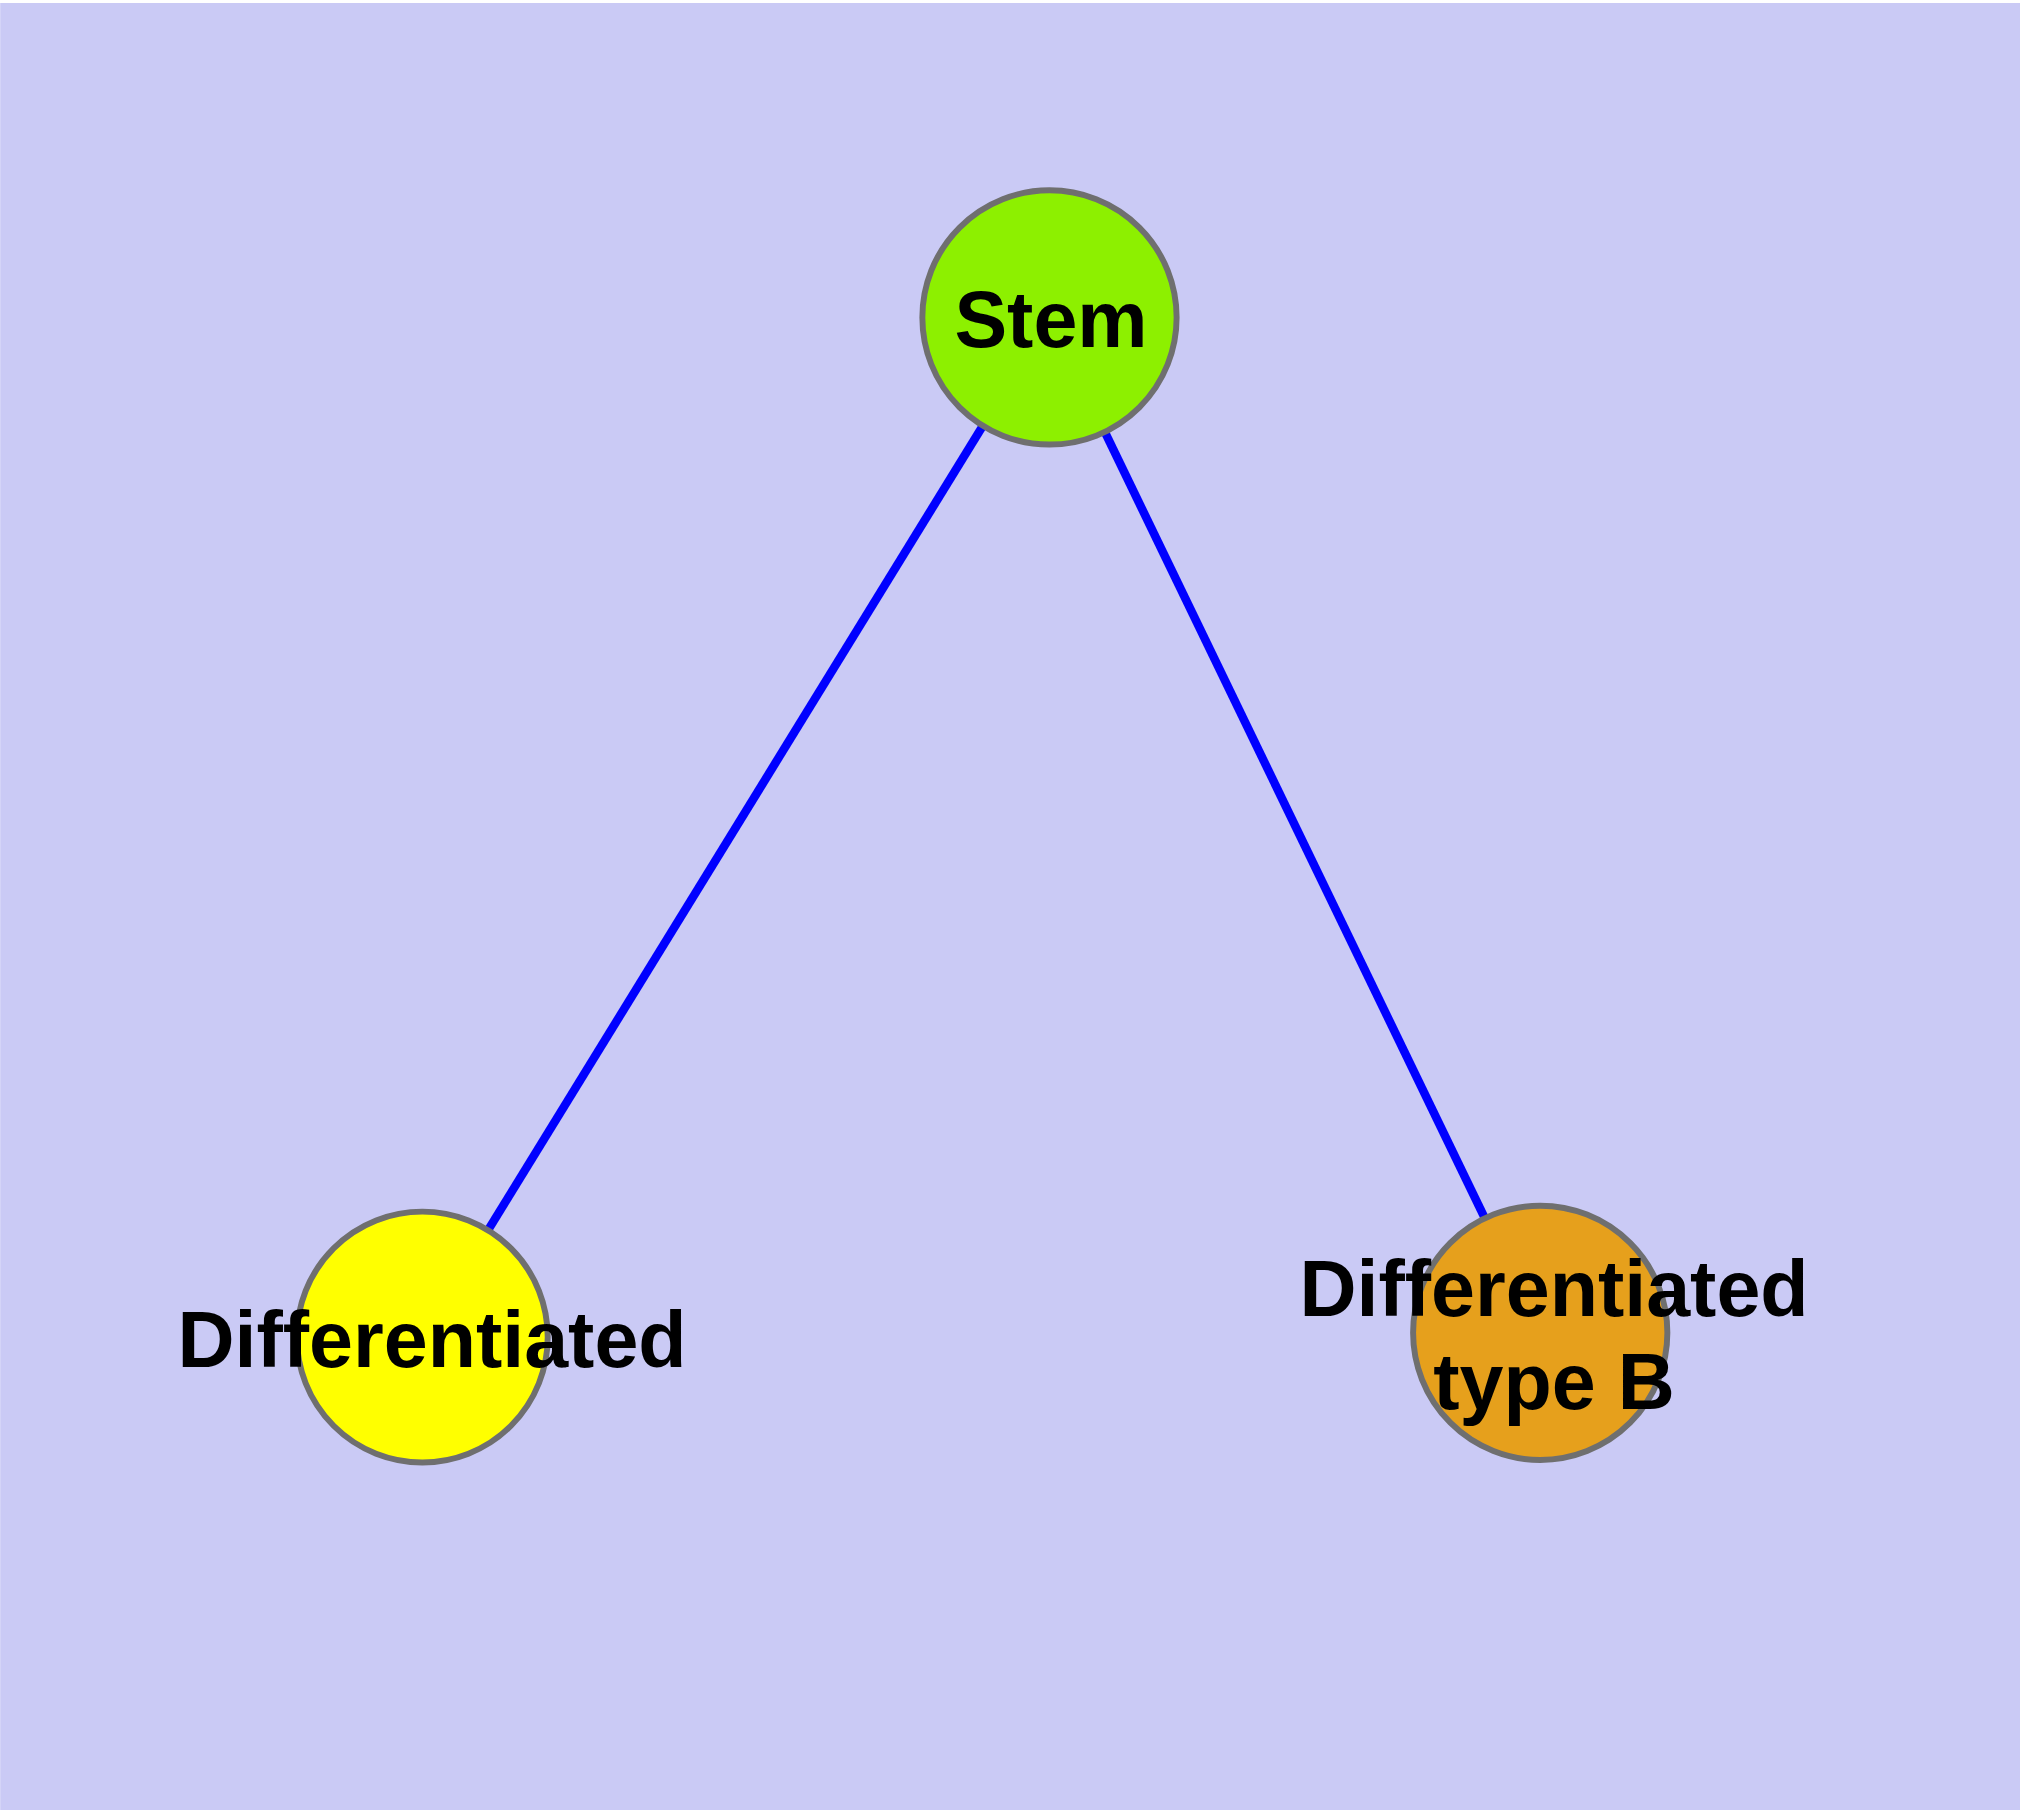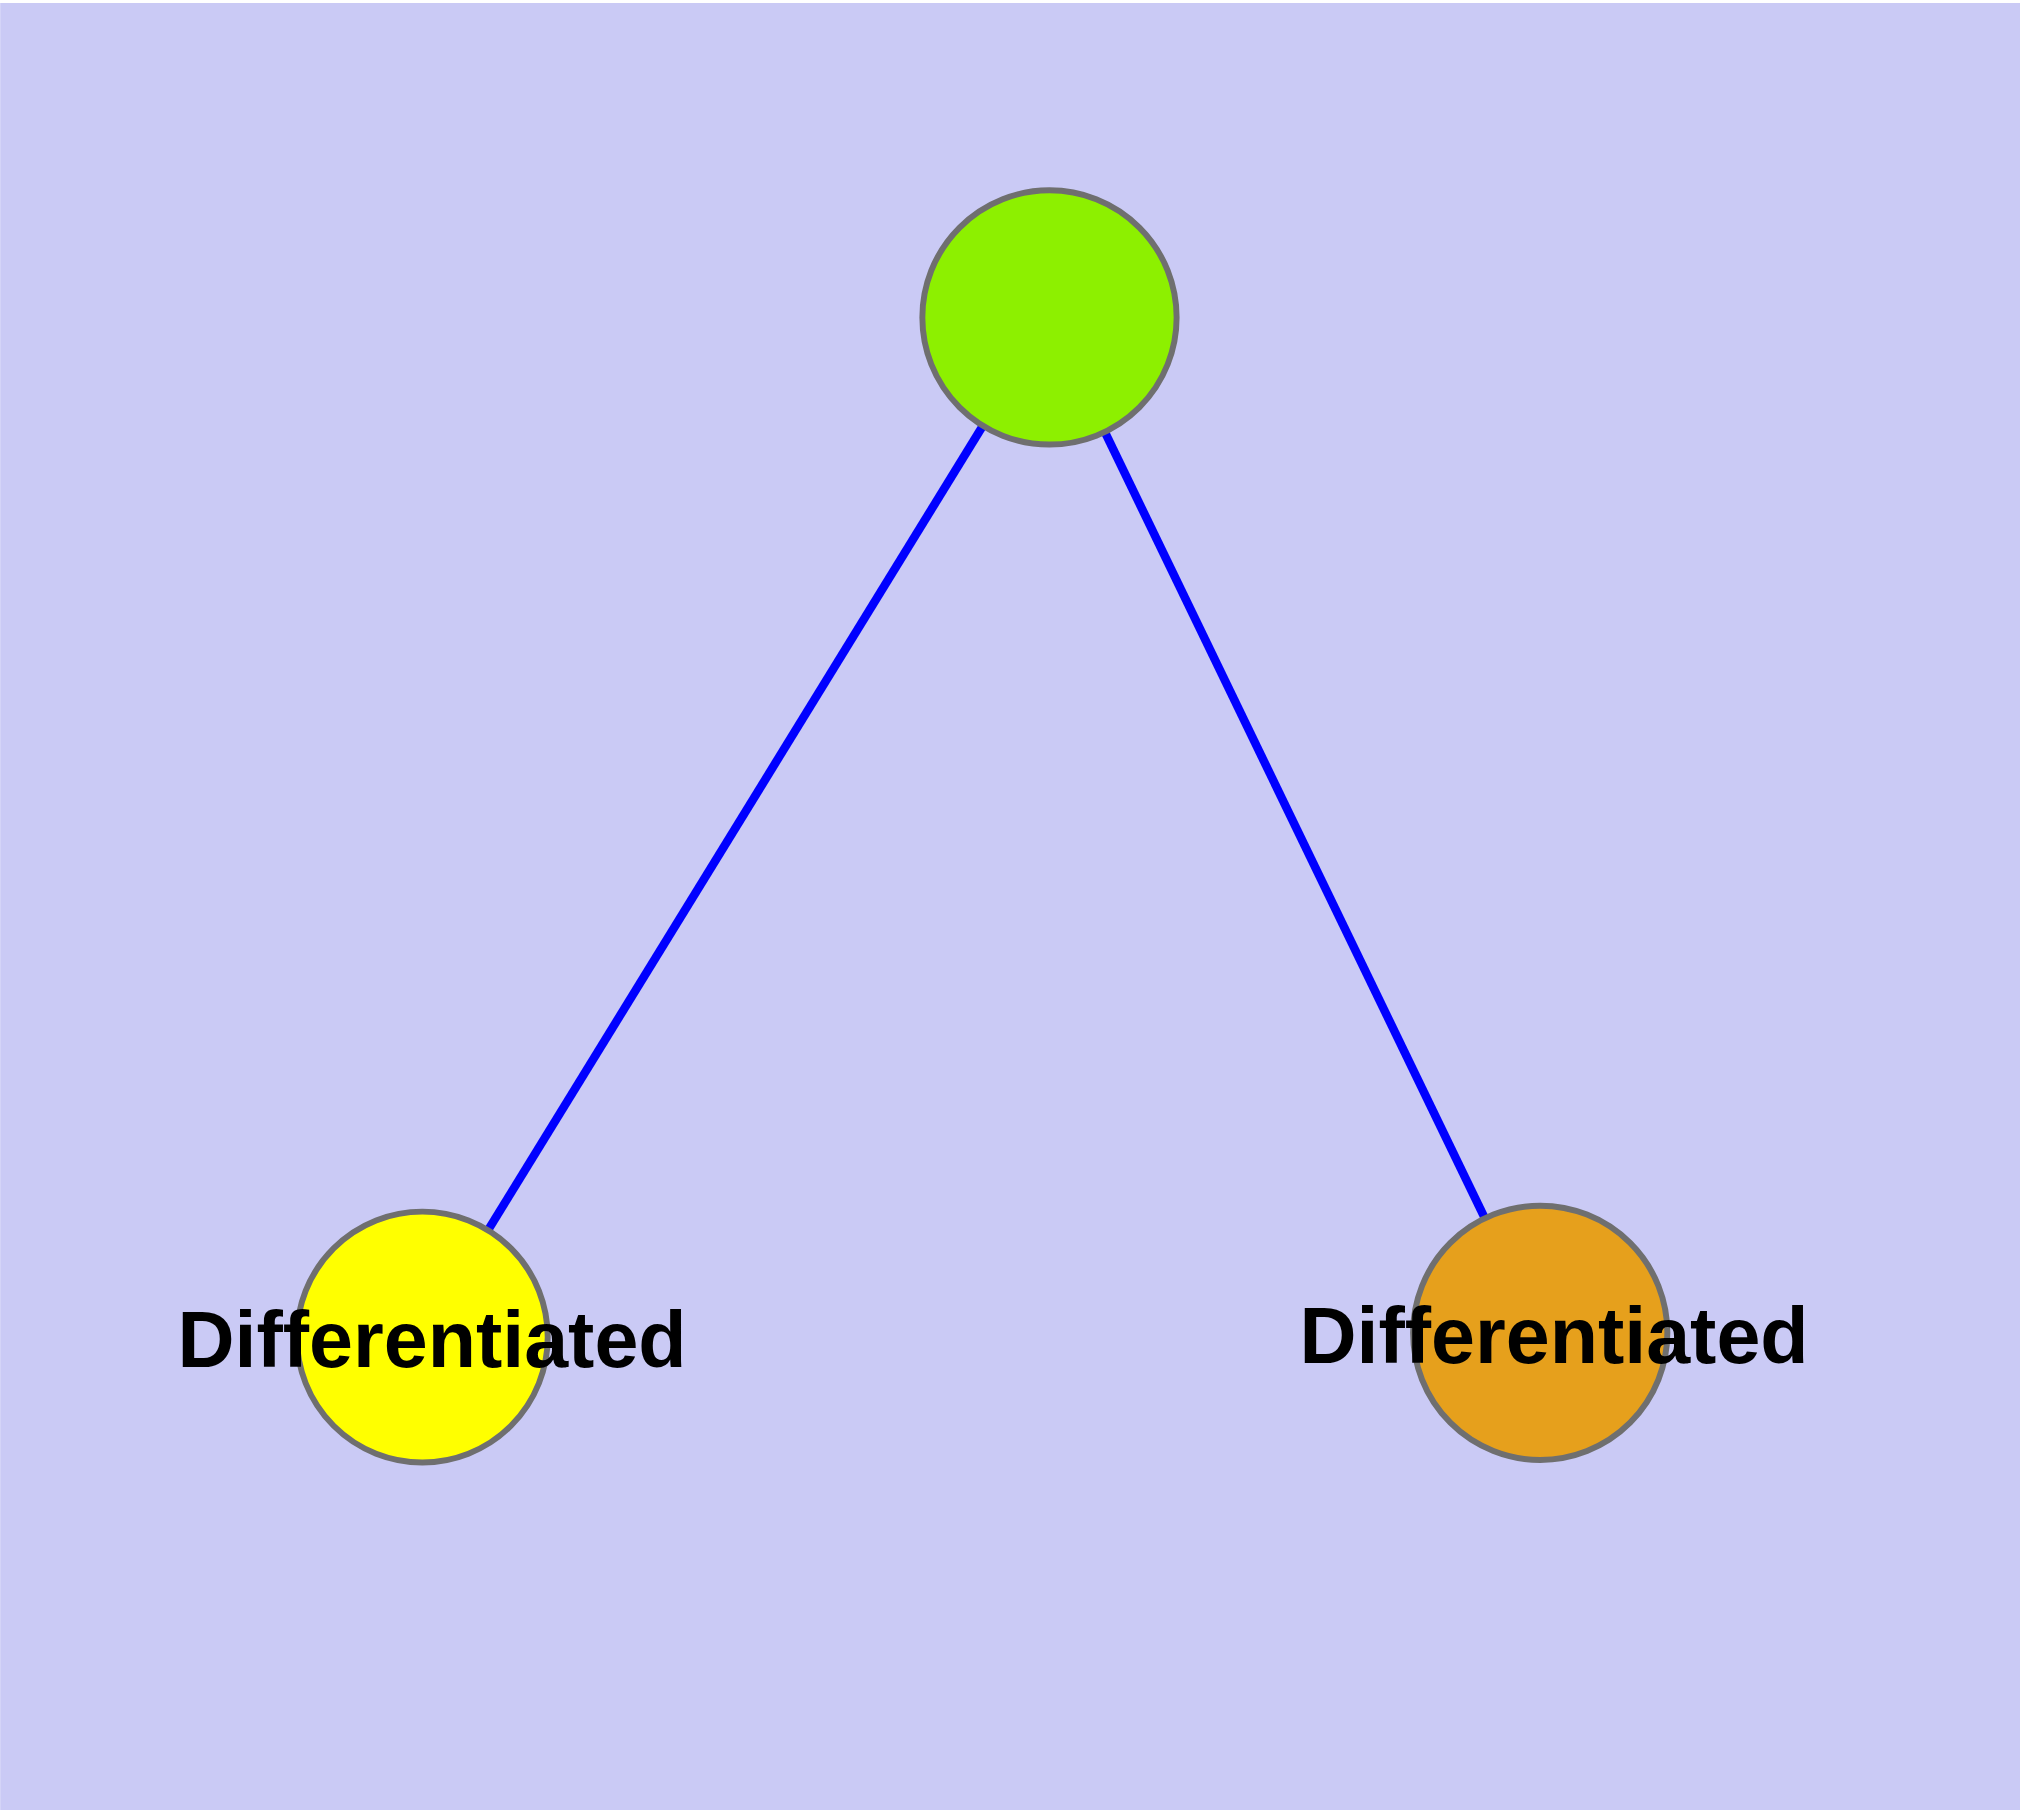--- a/index.html
+++ b/index.html
@@ -56,22 +56,26 @@
 
     <line x1="1238" y1="371" x2="1817" y2="1569" stroke-width="10" stroke="#0000FF"></line>
 
     <circle cx="1238" cy="371" r="150" stroke-width="7" fill="#8DF000" stroke="#6F6F6F"></circle>
 
     <circle cx="498" cy="1574" r="148" stroke-width="7" fill="#FFFF00" stroke="#6F6F6F"></circle>
 
     <circle cx="1817" cy="1569" r="150" stroke-width="7" fill="#E6A01C" stroke="#6F6F6F"></circle>
   </svg>
 
+  <div class="label" style="left:1051px; top:316px;">
+    <span class="line">Stem</span>
+  </div>
 
   <div class="label" style="left:432px; top:1336px;">
     <span class="line">Differentiated</span>
   </div>
 
   <div class="label" style="left:1554px; top:1332px;">
     <span class="line">Differentiated</span>
+    <span class="line">type B</span>
   </div>
 </div>
 
 
 </body></html>

